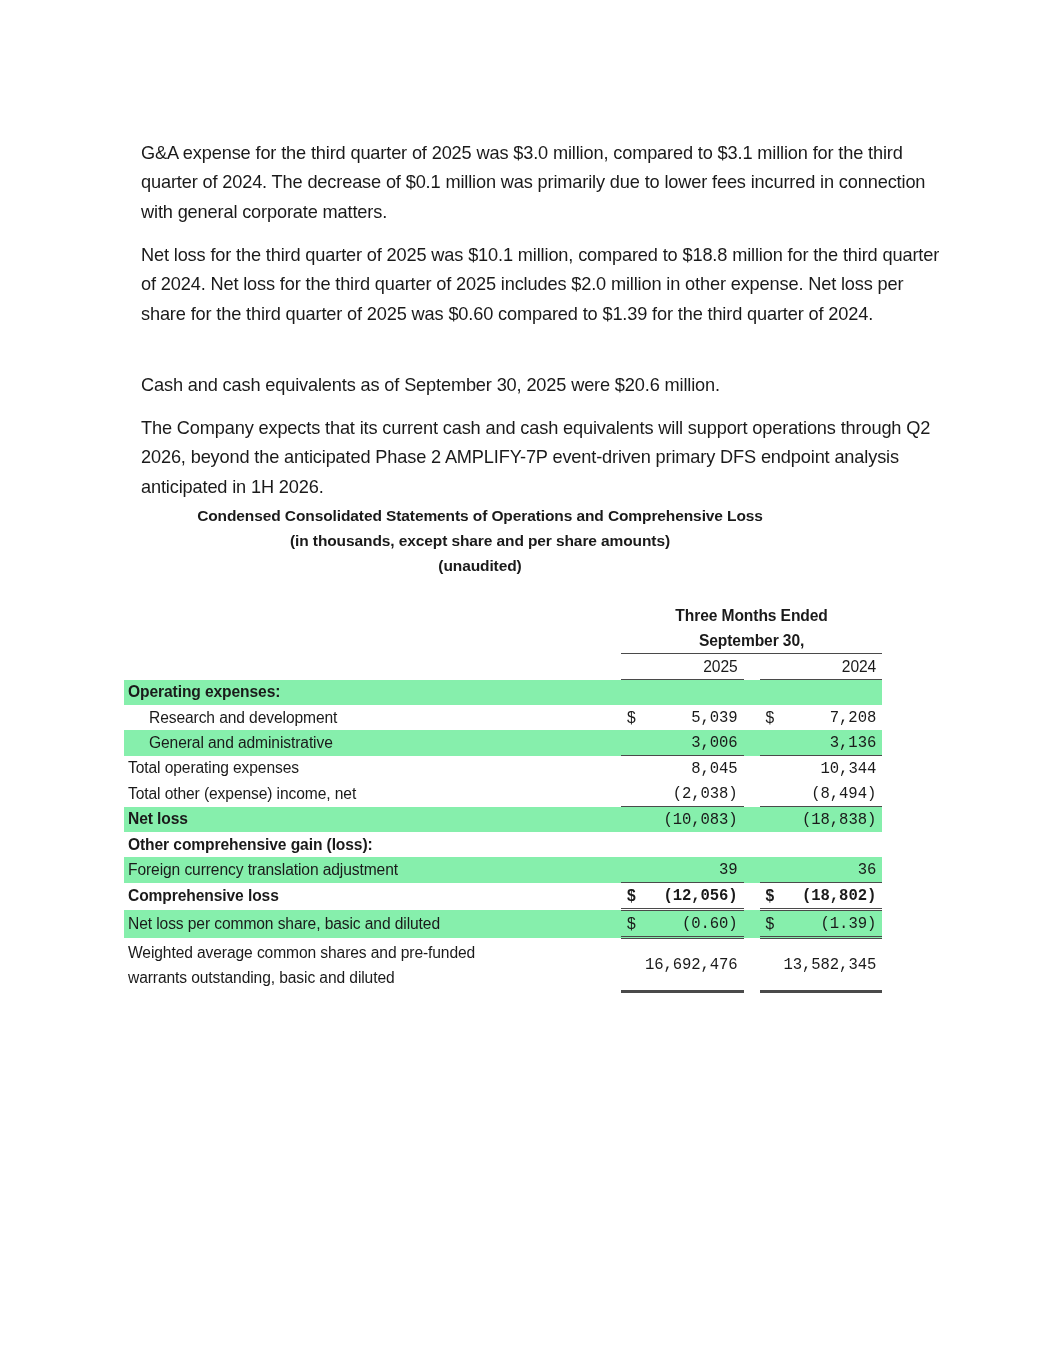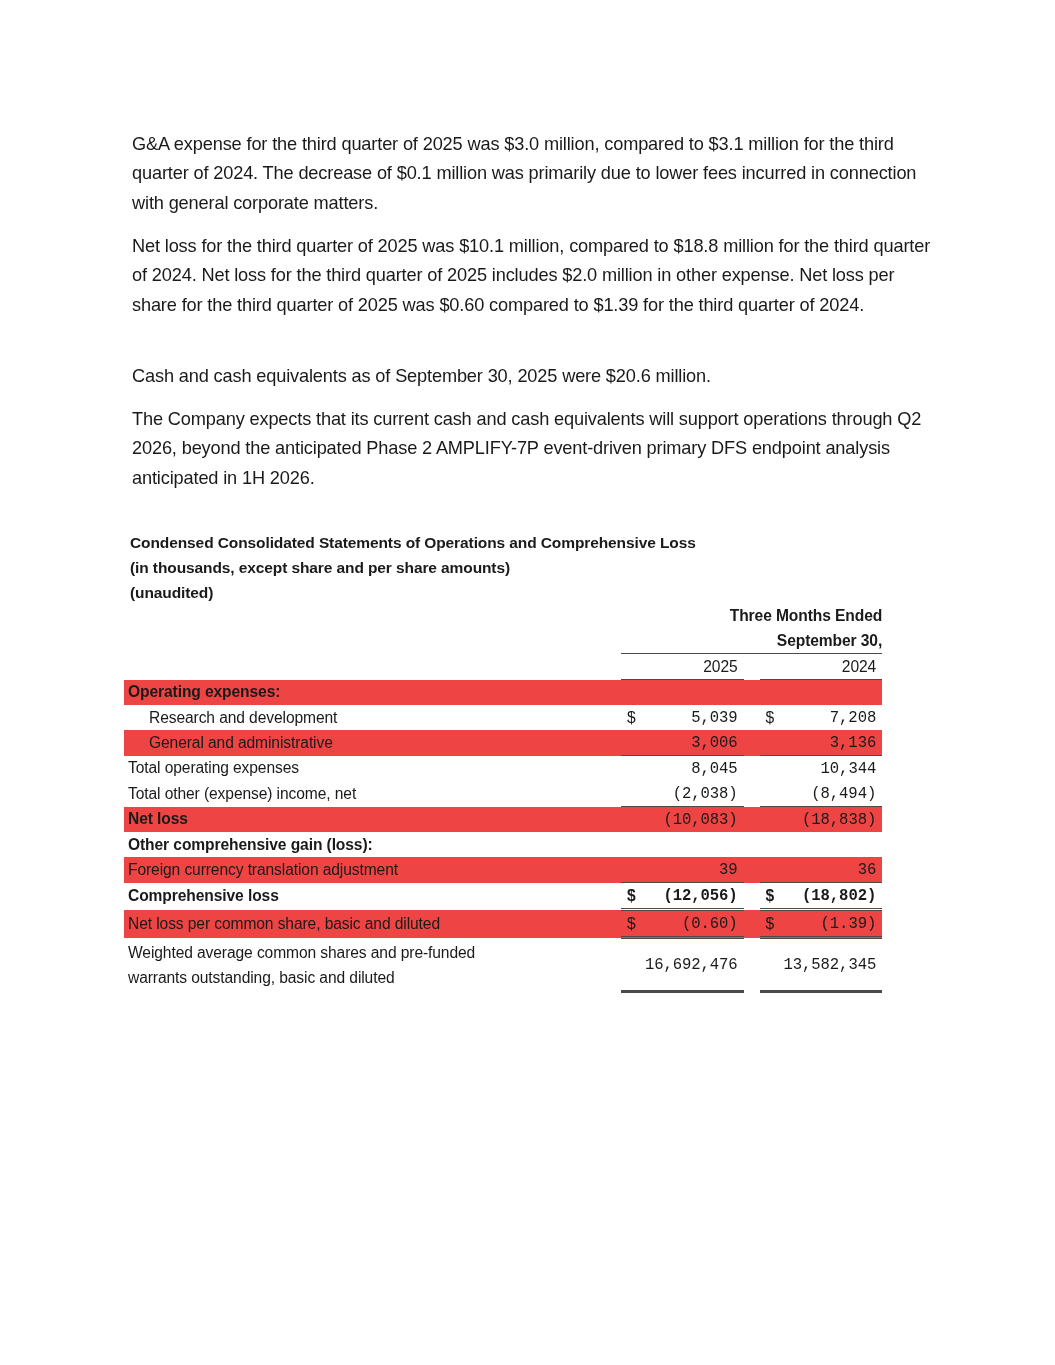--- a/index.html
+++ b/index.html
@@ -1,33 +1,33 @@
 <!DOCTYPE html>
 <html><head>
   <meta charset="utf-8">
   <style>
     html, body { margin: 0; padding: 0; background: #ffffff; }
     body { width: 1055px; height: 1365px; position: relative; overflow: hidden;
       font-family: "Liberation Sans", sans-serif; color: #1a1a1a; }
     .para { position: absolute; left: 124px; width: 800px; font-size: 18.2px; line-height: 29.4px;
-      letter-spacing: -0.15px; margin: 8px; }
-    .title { position: absolute; left: 130px; width: 700px; text-align: left; font-weight: bold;
-      font-size: 15.5px; line-height: 25px; letter-spacing: -0.1px; margin-top: 27px; }
+      letter-spacing: -0.15px; margin: 17px; }
+    .title { position: absolute; left: 130px; width: 700px; text-align: center; font-weight: bold;
+      font-size: 15.5px; line-height: 25px; letter-spacing: -0.1px; }
     table.fin { position: absolute; left: 124px; top: 603px; border-collapse: collapse;
       font-size: 15.6px; letter-spacing: -0.1px; }
     table.fin td { padding: 0; height: 25px; vertical-align: middle; }
     .lbl { width: 464px; padding-left: 4px !important; }
     .ind { padding-left: 25px !important; }
     .gap { width: 8px; }
     .cur { width: 18px; text-align: left; padding-left: 6px !important; }
     .val { width: 88px; text-align: right; padding-right: 6px !important; font-family: Liberation Mono, monospace; }
     .sp { width: 16px; }
     .b { font-weight: bold; }
-    tr.shade td.s { background: #ef4444; }
-    .hdr { text-align: right; font-weight: bold; margin-top: 7px; }
+    tr.shade td.s { background: #86efac; }
+    .hdr { text-align: center; font-weight: bold; margin-top: 7px; }
     .yr { text-align: right; font-weight: normal; padding-right: 6px !important; }
     .bb { border-bottom: 1.5px solid #4a4a4a; }
     .dbl { border-bottom: 3.5px double #4a4a4a; }
     .thick { border-bottom: 3px solid #4a4a4a; }
   </style>
 </head>
 <body>
 
 <p class="para" style="top:122px">G&amp;A expense for the third quarter of 2025 was $3.0 million, compared to $3.1 million for the third quarter of 2024. The decrease of $0.1 million was primarily due to lower fees incurred in connection with general corporate matters.</p>
 <p class="para" style="top:224px">Net loss for the third quarter of 2025 was $10.1 million, compared to $18.8 million for the third quarter of 2024. Net loss for the third quarter of 2025 includes $2.0 million in other expense. Net loss per share for the third quarter of 2025 was $0.60 compared to $1.39 for the third quarter of 2024.</p>

